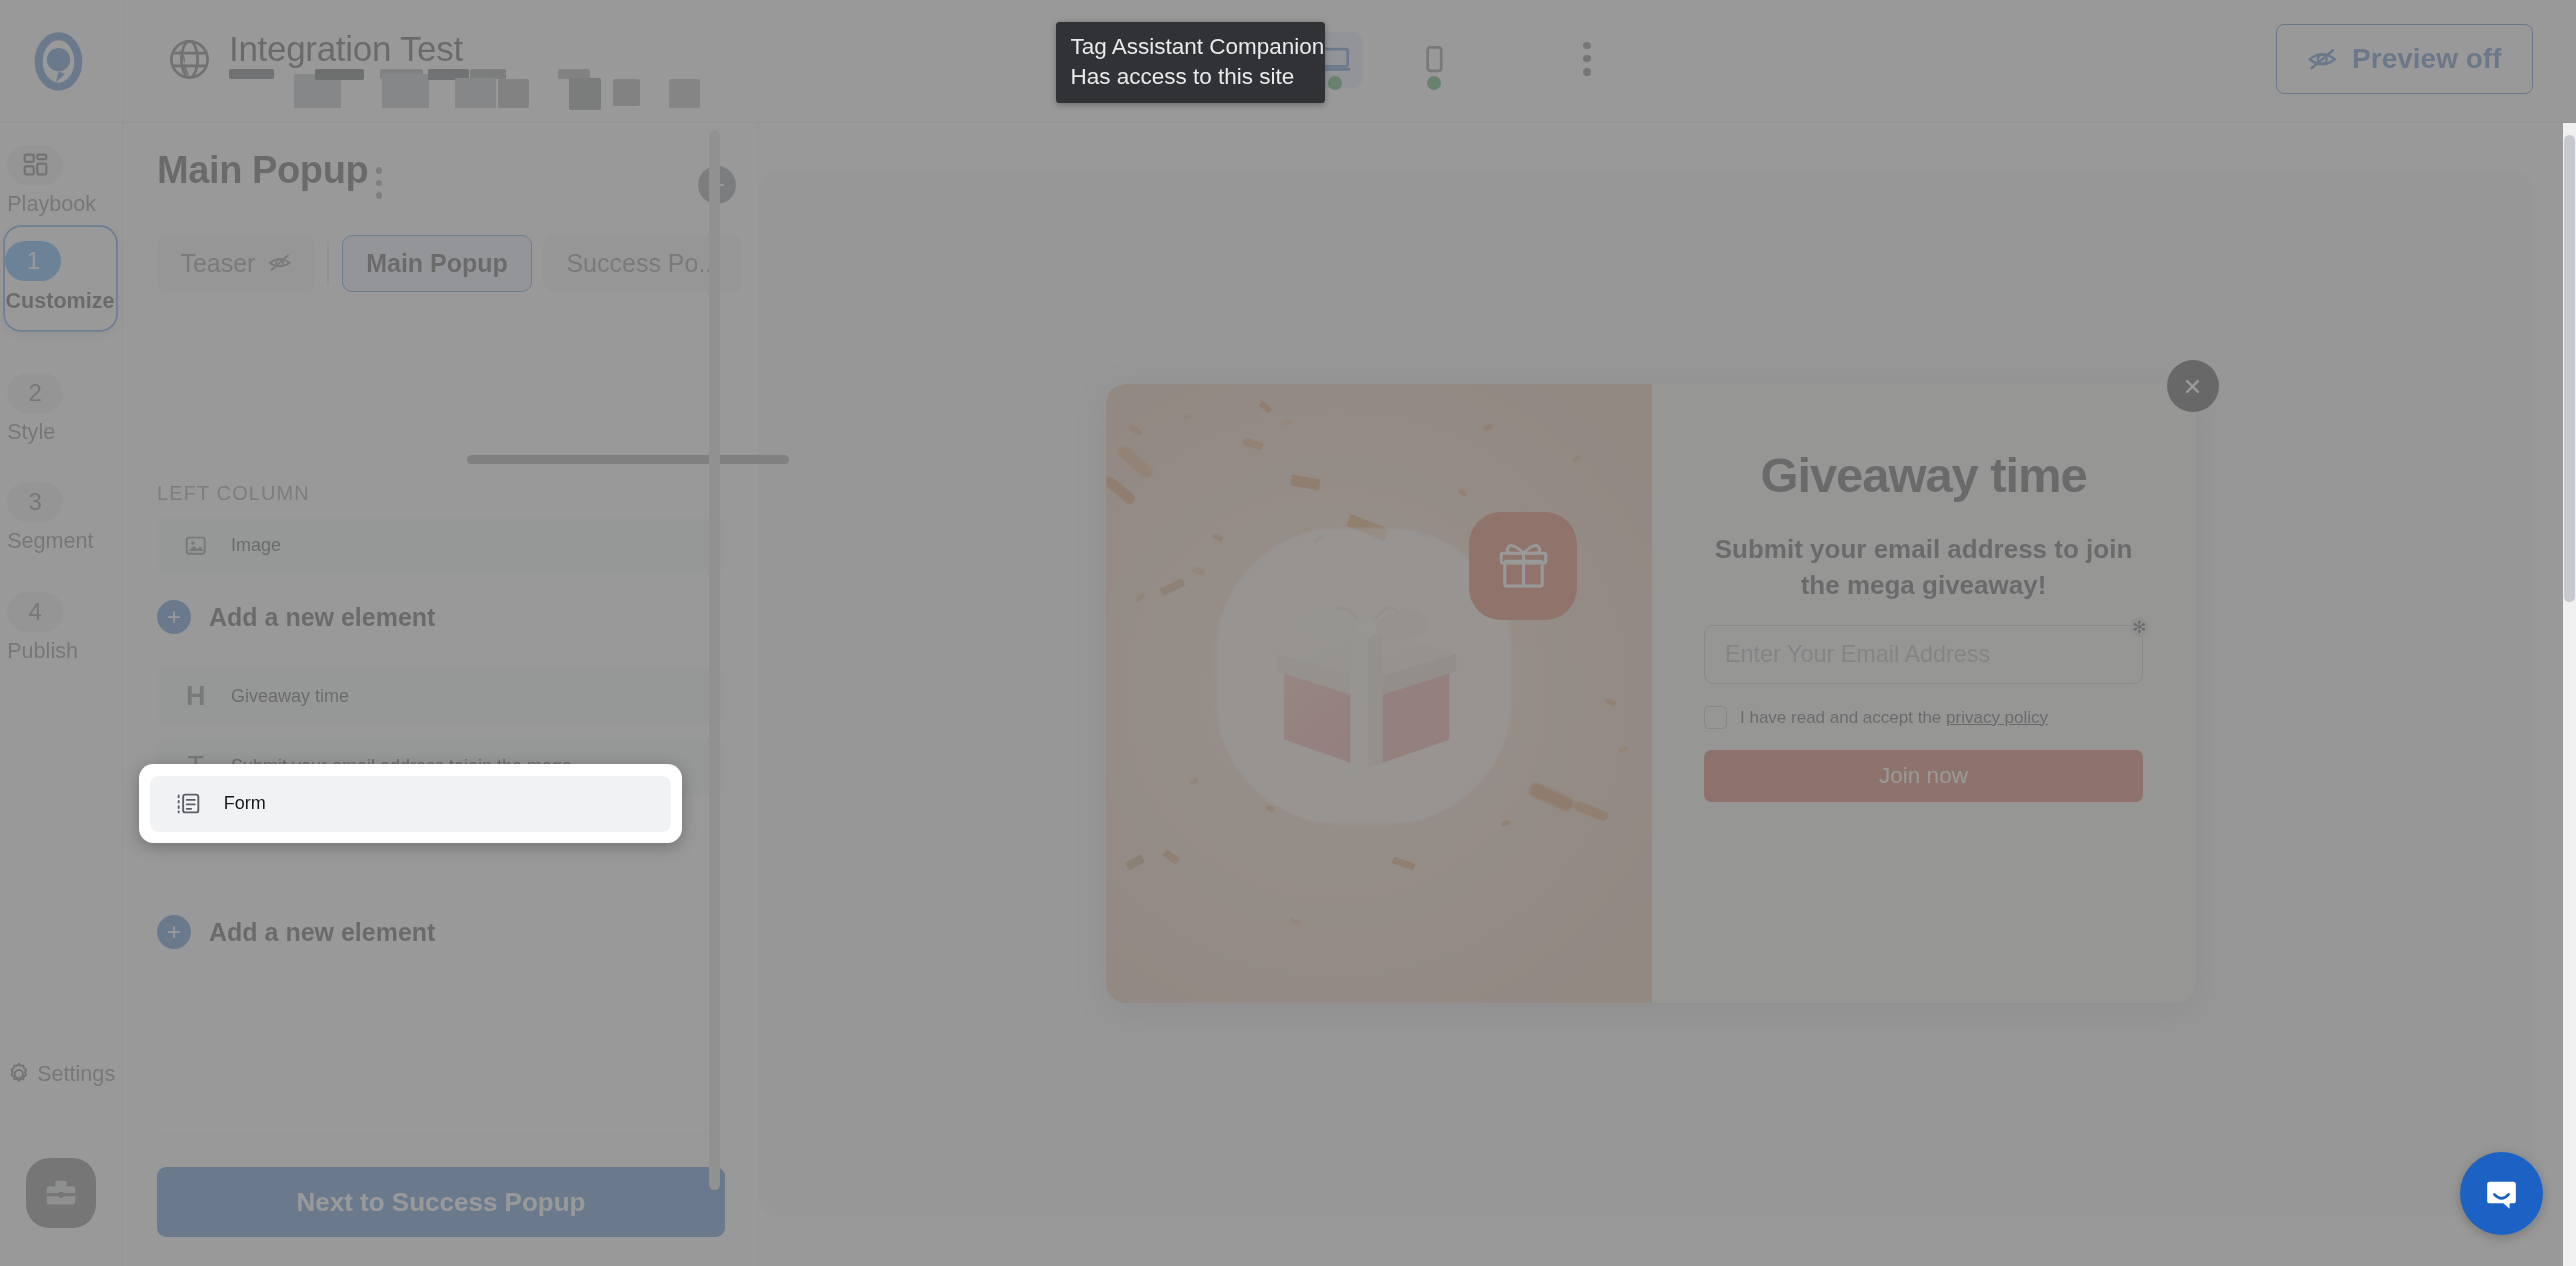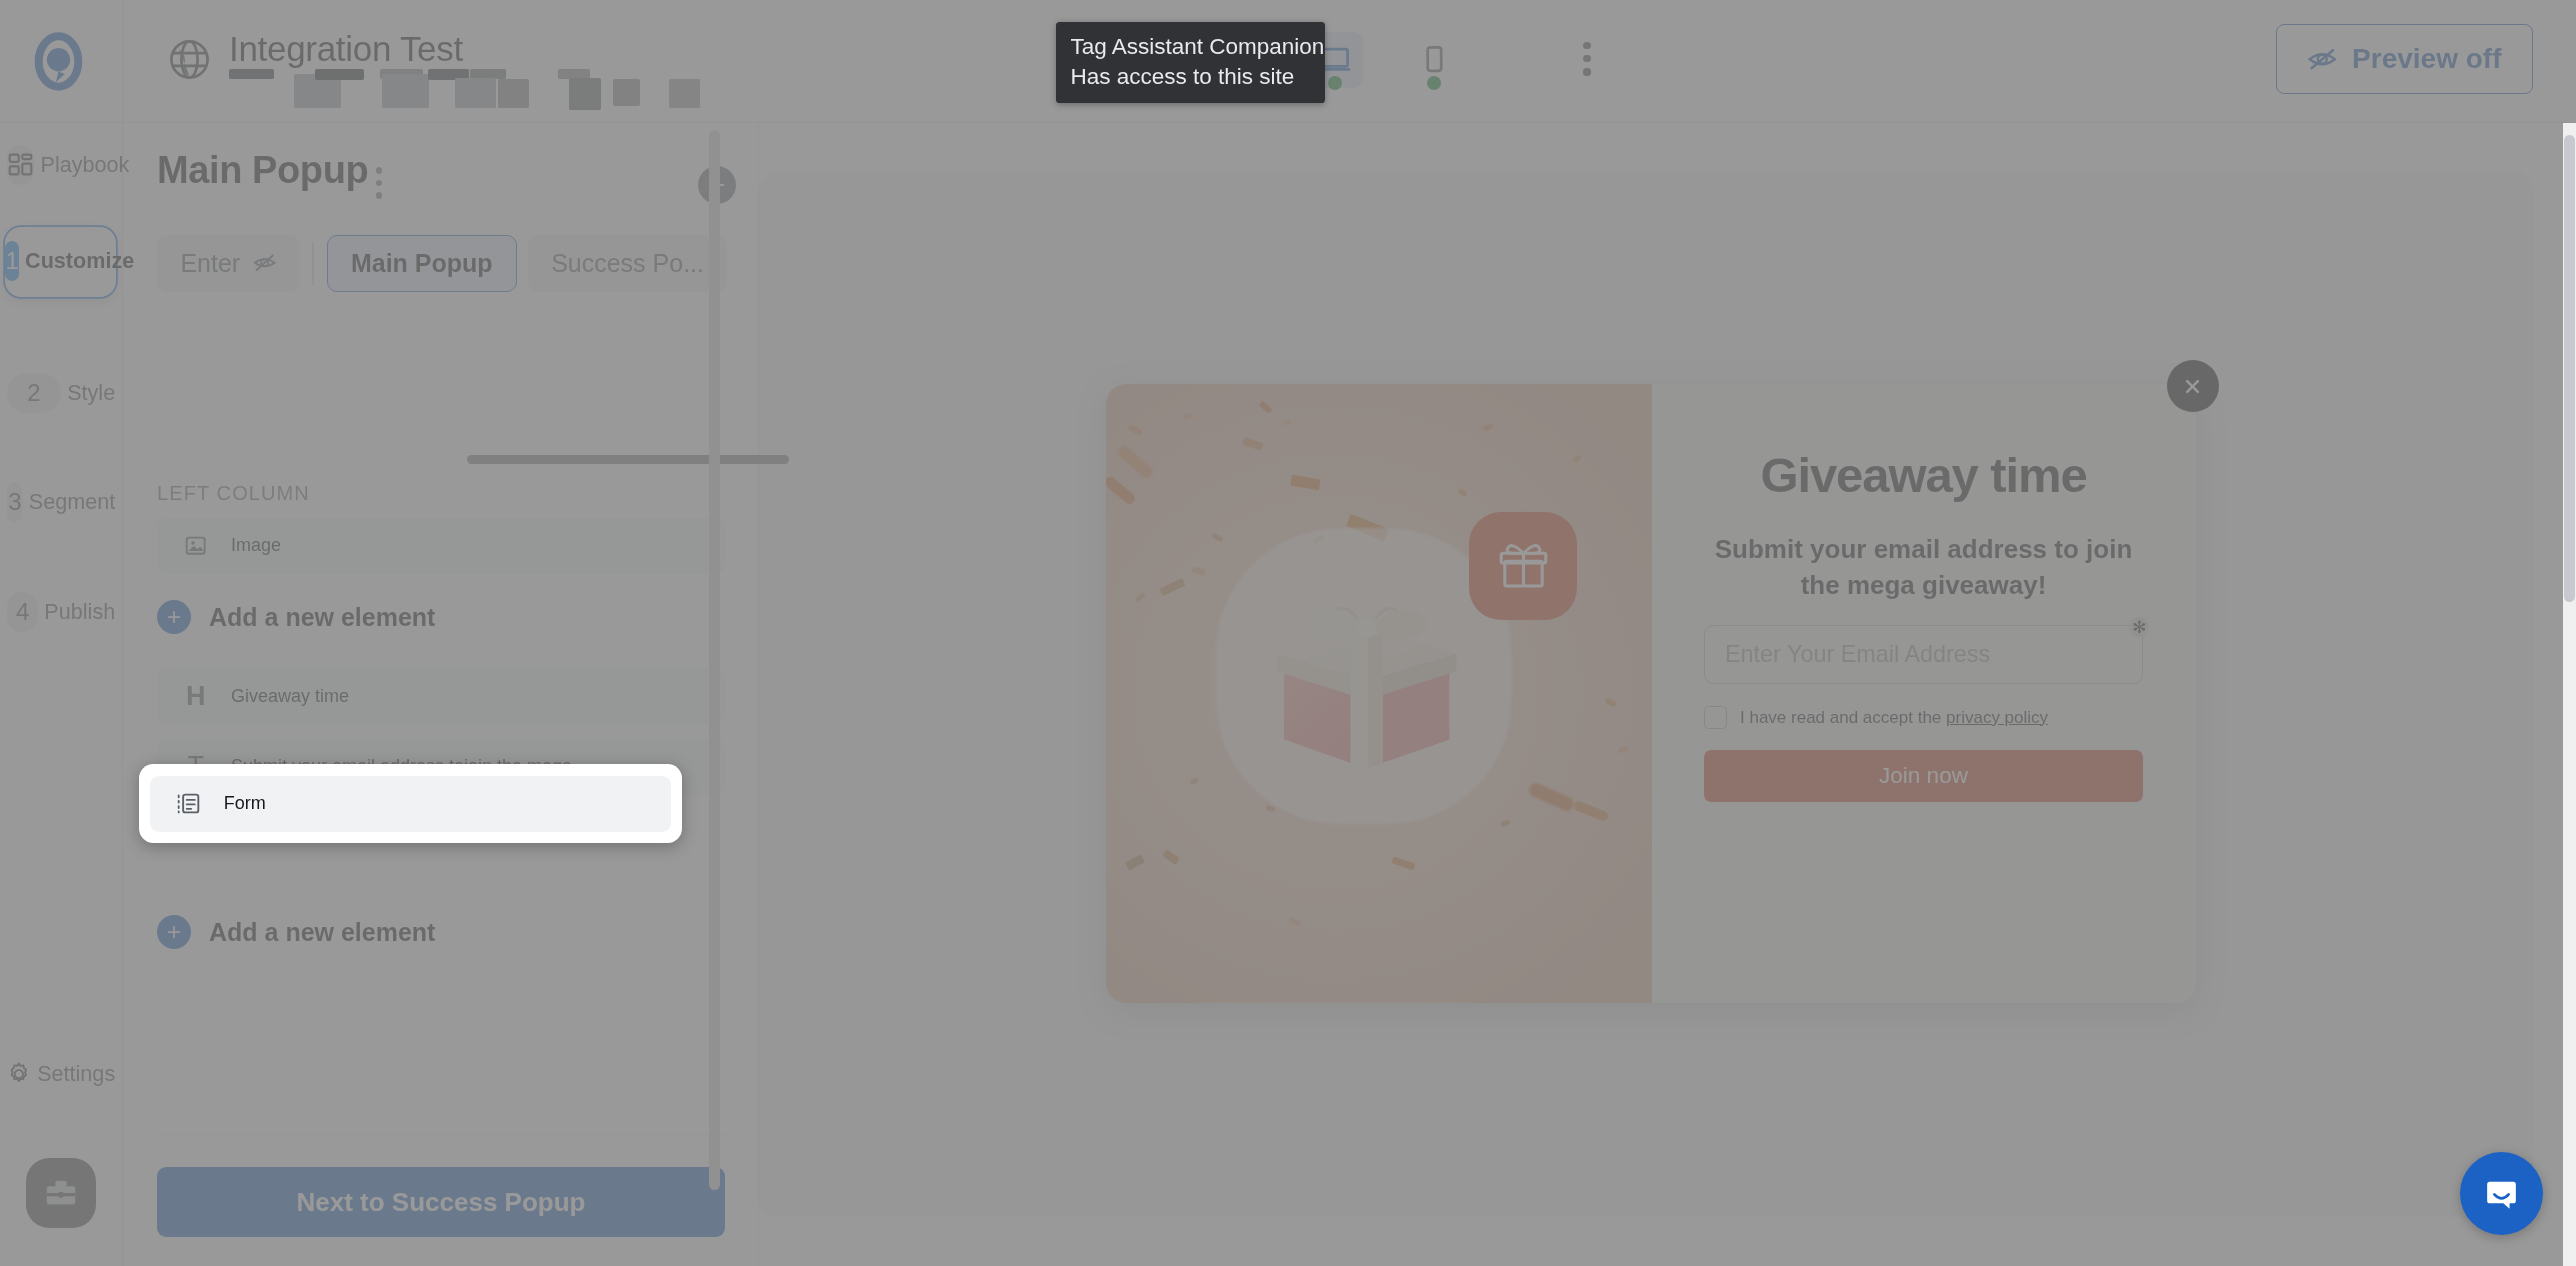--- a/index.html
+++ b/index.html
@@ -75,21 +75,21 @@
     color: #1d5bb5; font-size: 28px; font-weight: bold; white-space: nowrap;
   }
 
   
   #rail {
     position: absolute; left: 0; top: 123px; width: 123px; height: 1143px;
     background: #ffffff; border-right: 0.9px solid #e3e6ea; z-index: 15;
   }
   .rail-item {
     position: absolute; left: 7.2px; width: 108px;
-    display: flex; align-items: center; gap: 6.3px;
+    display: flex; flex-direction: column; gap: 6.3px;
     cursor: pointer;
   }
   .rail-bubble {
     width: 56px; height: 40px; border-radius: 20px; background: #ececec;
     display: flex; align-items: center; justify-content: center;
     font-size: 24px; color: #53585e; font-weight: normal;
   }
   .rail-label { font-size: 21.6px; color: #53585e; white-space: nowrap; }
   .rail-item.active {
     background: #ffffff; border-radius: 16px; padding: 14.4px 0 16px 0; left: 5.4px; width: 111px;
@@ -425,21 +425,21 @@
       <div id="panel-kebab">
           <s></s>
           <s></s>
           <s></s>
         </div>
       <div id="panel-add">+</div>
     </div>
 
     <div id="tabs">
       <div class="tab">
-        <span>Enter</span>
+        <span>Teaser</span>
         <svg viewBox="0 0 26 26" width="23.4" height="23.4">
           <path d="M2 13 q11 -8 22 0 q-11 8 -22 0z" fill="none" stroke="#5f646b" stroke-width="2"></path>
           <circle cx="13" cy="13" r="4" fill="none" stroke="#5f646b" stroke-width="2"></circle>
           <path d="M4 21 L22 5" stroke="#5f646b" stroke-width="2.2" stroke-linecap="round"></path>
         </svg>
       </div>
       <div class="tab-sep"></div>
       <div class="tab active">
         <span>Main Popup</span>
       </div>

